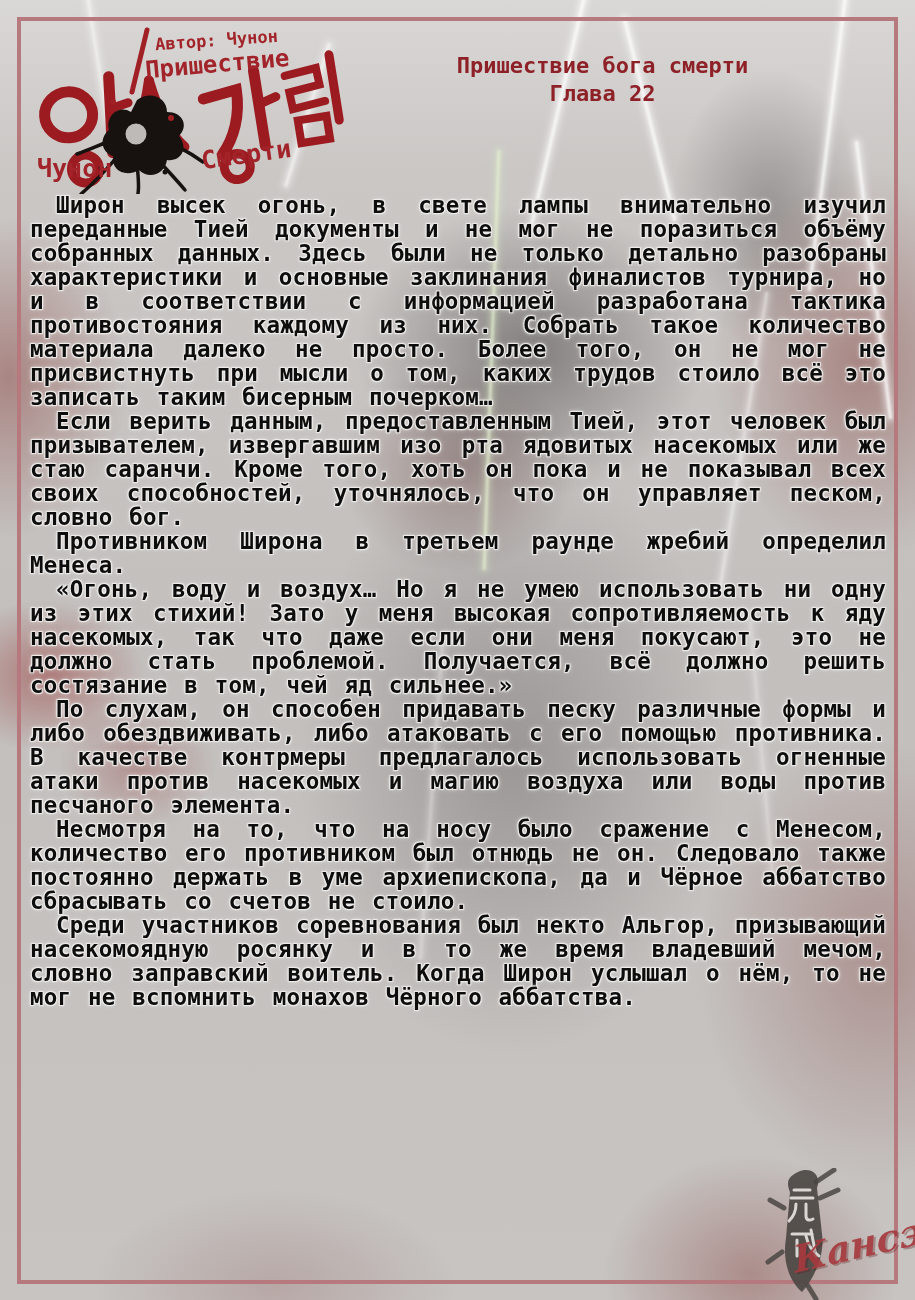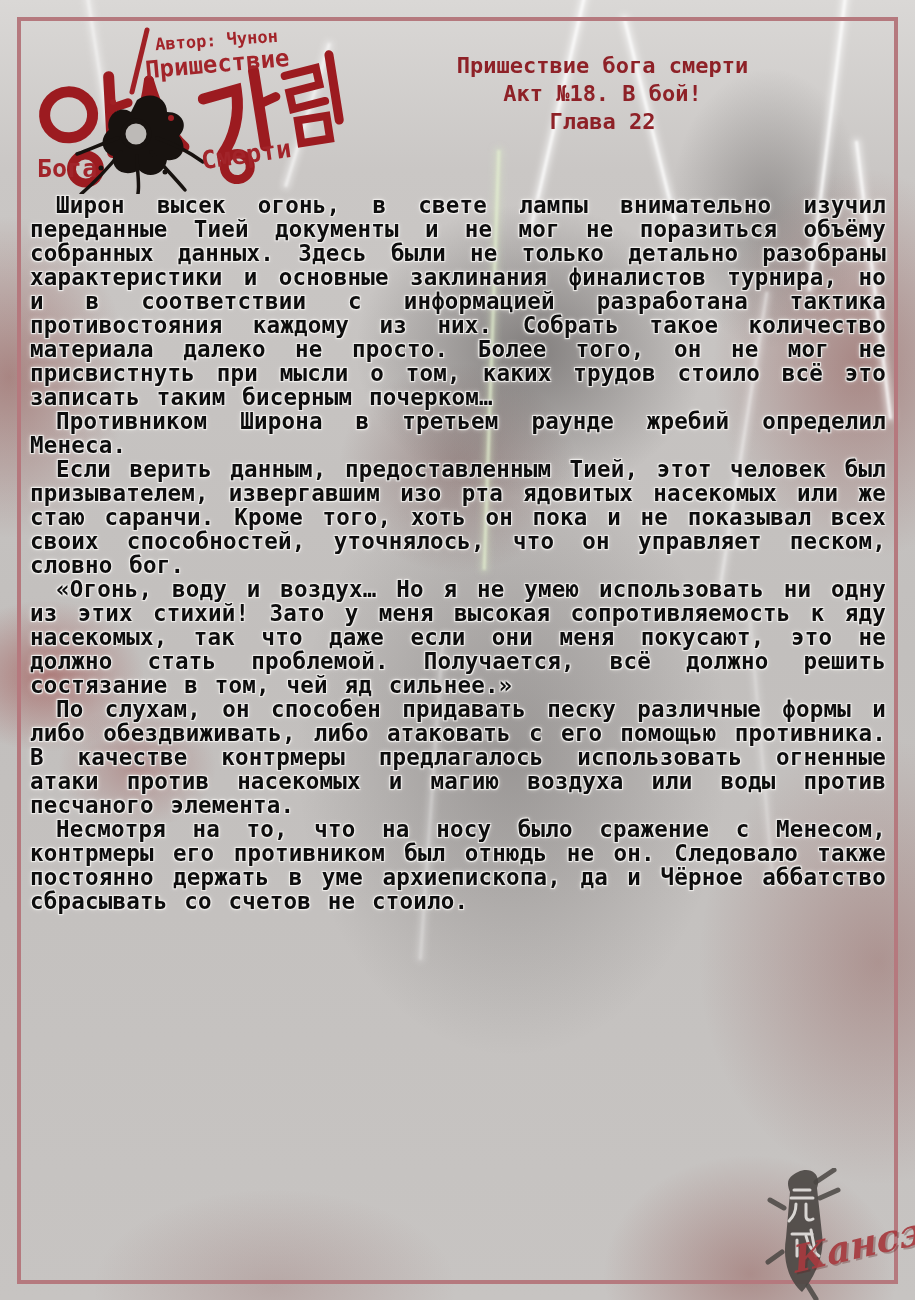--- a/index.html
+++ b/index.html
@@ -139,27 +139,26 @@
           <path d="M93,116 C76,122 64,128 52,132"></path>
         </g>
         <circle cx="88" cy="80" r="3" fill="#a02025"></circle>
         <circle cx="146" cy="96" r="3" fill="#a02025"></circle>
         <circle cx="140" cy="150" r="2.5" fill="#17120f"></circle>
         <circle cx="76" cy="146" r="2.5" fill="#17120f"></circle>
       </g>
     </svg>
     <span class="logo-text logo-author">Автор: Чунон</span>
     <span class="logo-text logo-prishestvie">Пришествие</span>
-    <span class="logo-text logo-boga">Бога</span>
+    <span class="logo-text logo-boga">Чунон</span>
     <span class="logo-text logo-smerti">Смерти</span>
   </div>
 
   <div class="header">
     <div>Пришествие бога смерти</div>
-    <div>Акт №18. В бой!</div>
     <div>Глава 22</div>
   </div>
 
   <div class="watermark">
     <svg width="151" height="132" viewBox="0 0 151 132">
       <path d="M34,4 C46,-2 58,6 53,20 L58,66 C61,88 50,110 38,124 C26,114 18,94 22,70 L26,24 C21,12 26,8 34,4 z" fill="#4a4643" opacity="0.9"></path>
       <path d="M52,14 L70,2 M56,30 L74,22 M20,40 L6,32 M18,84 L4,94 M44,118 L52,131" stroke="#4a4643" stroke-width="5" fill="none" stroke-linecap="round" opacity="0.85"></path>
 
       <g stroke="#d9d6d3" stroke-width="3" fill="none" stroke-linecap="round">
         <path d="M30,22 h16"></path>
@@ -170,20 +169,21 @@
         <path d="M33,72 v16"></path>
         <path d="M42,68 c2,9 7,16 13,20"></path>
         <path d="M47,62 l5,26"></path>
       </g>
     </svg>
     <span class="name">Кансэй</span>
   </div>
 
   <div class="body-text">
     <p>Широн высек огонь, в свете лампы внимательно изучил переданные Тией документы и не мог не поразиться объёму собранных данных. Здесь были не только детально разобраны характеристики и основные заклинания финалистов турнира, но и в соответствии с информацией разработана тактика противостояния каждому из них. Собрать такое количество материала далеко не просто. Более того, он не мог не присвистнуть при мысли о том, каких трудов стоило всё это записать таким бисерным почерком…</p>
+    <p>Если верить данным, предоставленным Тией, этот человек был призывателем, извергавшим изо рта ядовитых насекомых или же стаю саранчи. Кроме того, хоть он пока и не показывал всех своих способностей, уточнялось, что он управляет песком, словно бог.</p>
     <p>Противником Широна в третьем раунде жребий определил Менеса.</p>
-    <p>Если верить данным, предоставленным Тией, этот человек был призывателем, извергавшим изо рта ядовитых насекомых или же стаю саранчи. Кроме того, хоть он пока и не показывал всех своих способностей, уточнялось, что он управляет песком, словно бог.</p>
     <p>«Огонь, воду и воздух… Но я не умею использовать ни одну из этих стихий! Зато у меня высокая сопротивляемость к яду насекомых, так что даже если они меня покусают, это не должно стать проблемой. Получается, всё должно решить состязание в том, чей яд сильнее.»</p>
     <p>По слухам, он способен придавать песку различные формы и либо обездвиживать, либо атаковать с его помощью противника. В качестве контрмеры предлагалось использовать огненные атаки против насекомых и магию воздуха или воды против песчаного элемента.</p>
-    <p>Несмотря на то, что на носу было сражение с Менесом, контрмеры его противником был отнюдь не он. Следовало также постоянно держать в уме архиепископа, да и Чёрное аббатство сбрасывать со счетов не стоило.</p>
+    <p>Несмотря на то, что на носу было сражение с Менесом, количество его противником был отнюдь не он. Следовало также постоянно держать в уме архиепископа, да и Чёрное аббатство сбрасывать со счетов не стоило.</p>
+    <p>Среди участников соревнования был некто Альгор, призывающий насекомоядную росянку и в то же время владевший мечом, словно заправский воитель. Когда Широн услышал о нём, то не мог не вспомнить монахов Чёрного аббатства.</p>
   </div>
 
 </div>
 
 </body></html>

